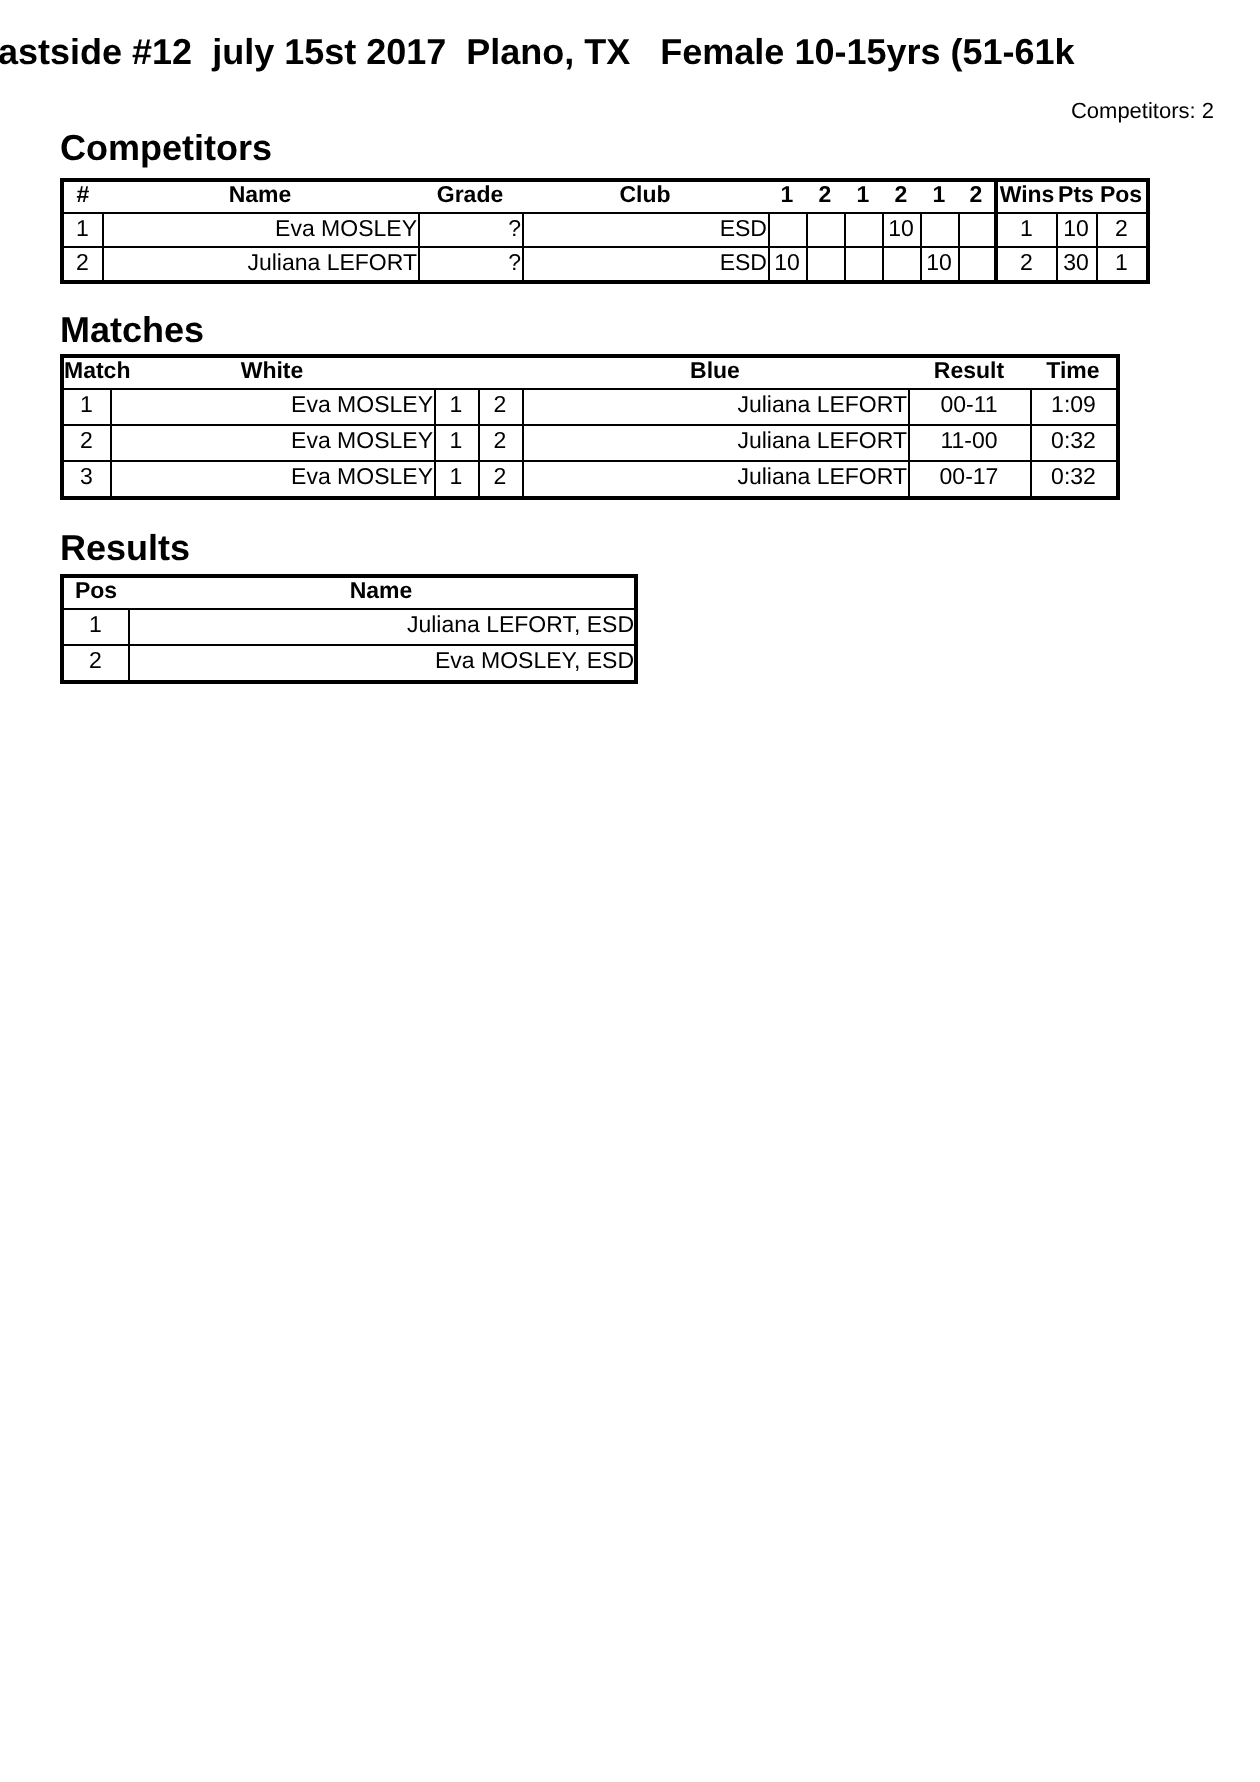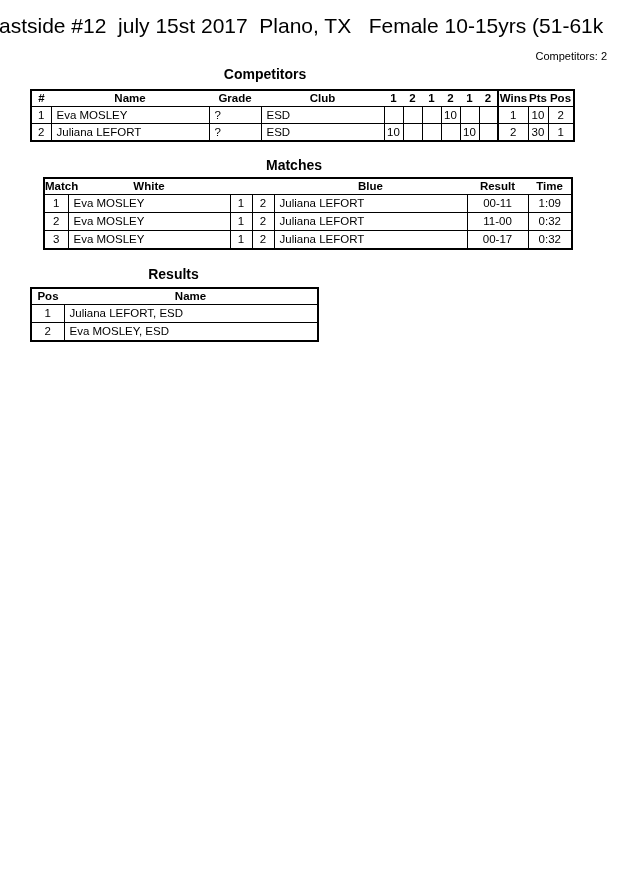--- a/index.html
+++ b/index.html
@@ -6,30 +6,30 @@
   body {
     width:630px; height:891px;
     background:#ffffff; color:#000000;
     font-family:"Liberation Sans", sans-serif;
     position:relative; overflow:hidden;
   }
   .page { position:absolute; left:0; top:0; width:630px; height:891px; background:#ffffff; }
 
   #title {
     position:absolute; left:-1px; top:13px;
-    font-size:21px; font-weight:normal; line-height:26px;
+    font-size:18px; font-weight:bold; line-height:26px;
     white-space:pre;
   }
   #competitors-count {
     position:absolute; left:450px; top:50px; width:157px;
     font-size:11px; font-weight:normal; text-align:right; white-space:pre;
   }
   .section-heading {
-    position:absolute; font-size:14px; font-weight:bold;
-    line-height:16px; text-align:center; white-space:nowrap;
+    position:absolute; font-size:18px; font-weight:bold;
+    line-height:16px; white-space:nowrap;
   }
   #competitors-heading { left:30px; top:66px; width:470px; }
   #matches-heading     { left:30px; top:157px; width:528px; }
   #results-heading     { left:30px; top:266px; width:287px; }
 
   table.sheet {
     position:absolute;
     border-collapse:collapse; table-layout:fixed;
     border:2px solid #000;
     background:#fff;
@@ -41,25 +41,25 @@
     white-space:nowrap; overflow:visible;
   }
   .sheet th {
     font-weight:bold; height:15px;
     border:none; border-bottom:1px solid #000;
   }
   .sheet td { border:1px solid #000; height:17px; font-weight:normal; }
   #competitors-table td { height:16px; }
   .al  { text-align:left; padding-left:6px; }
   .al0 { text-align:left; padding-left:1px; }
-  td.txt { text-align:left; padding-left:5px; }
+  td.txt { text-align:right; padding-left:5px; }
   .thick { border-left:2px solid #000 !important; }
 
   #competitors-table { left:30px; top:89px;  width:543px; }
-  #matches-table     { left:30px; top:177px; width:528px;margin-left:13px; }
+  #matches-table     { left:30px; top:177px; width:528px; }
   #results-table     { left:30px; top:287px; width:287px; }
 </style>
 </head>
 <body>
 
 <div class="page">
 
   <div id="title">astside #12  july 15st 2017  Plano, TX   Female 10-15yrs (51-61k</div>
 
   <div id="competitors-count">Competitors: 2</div>

